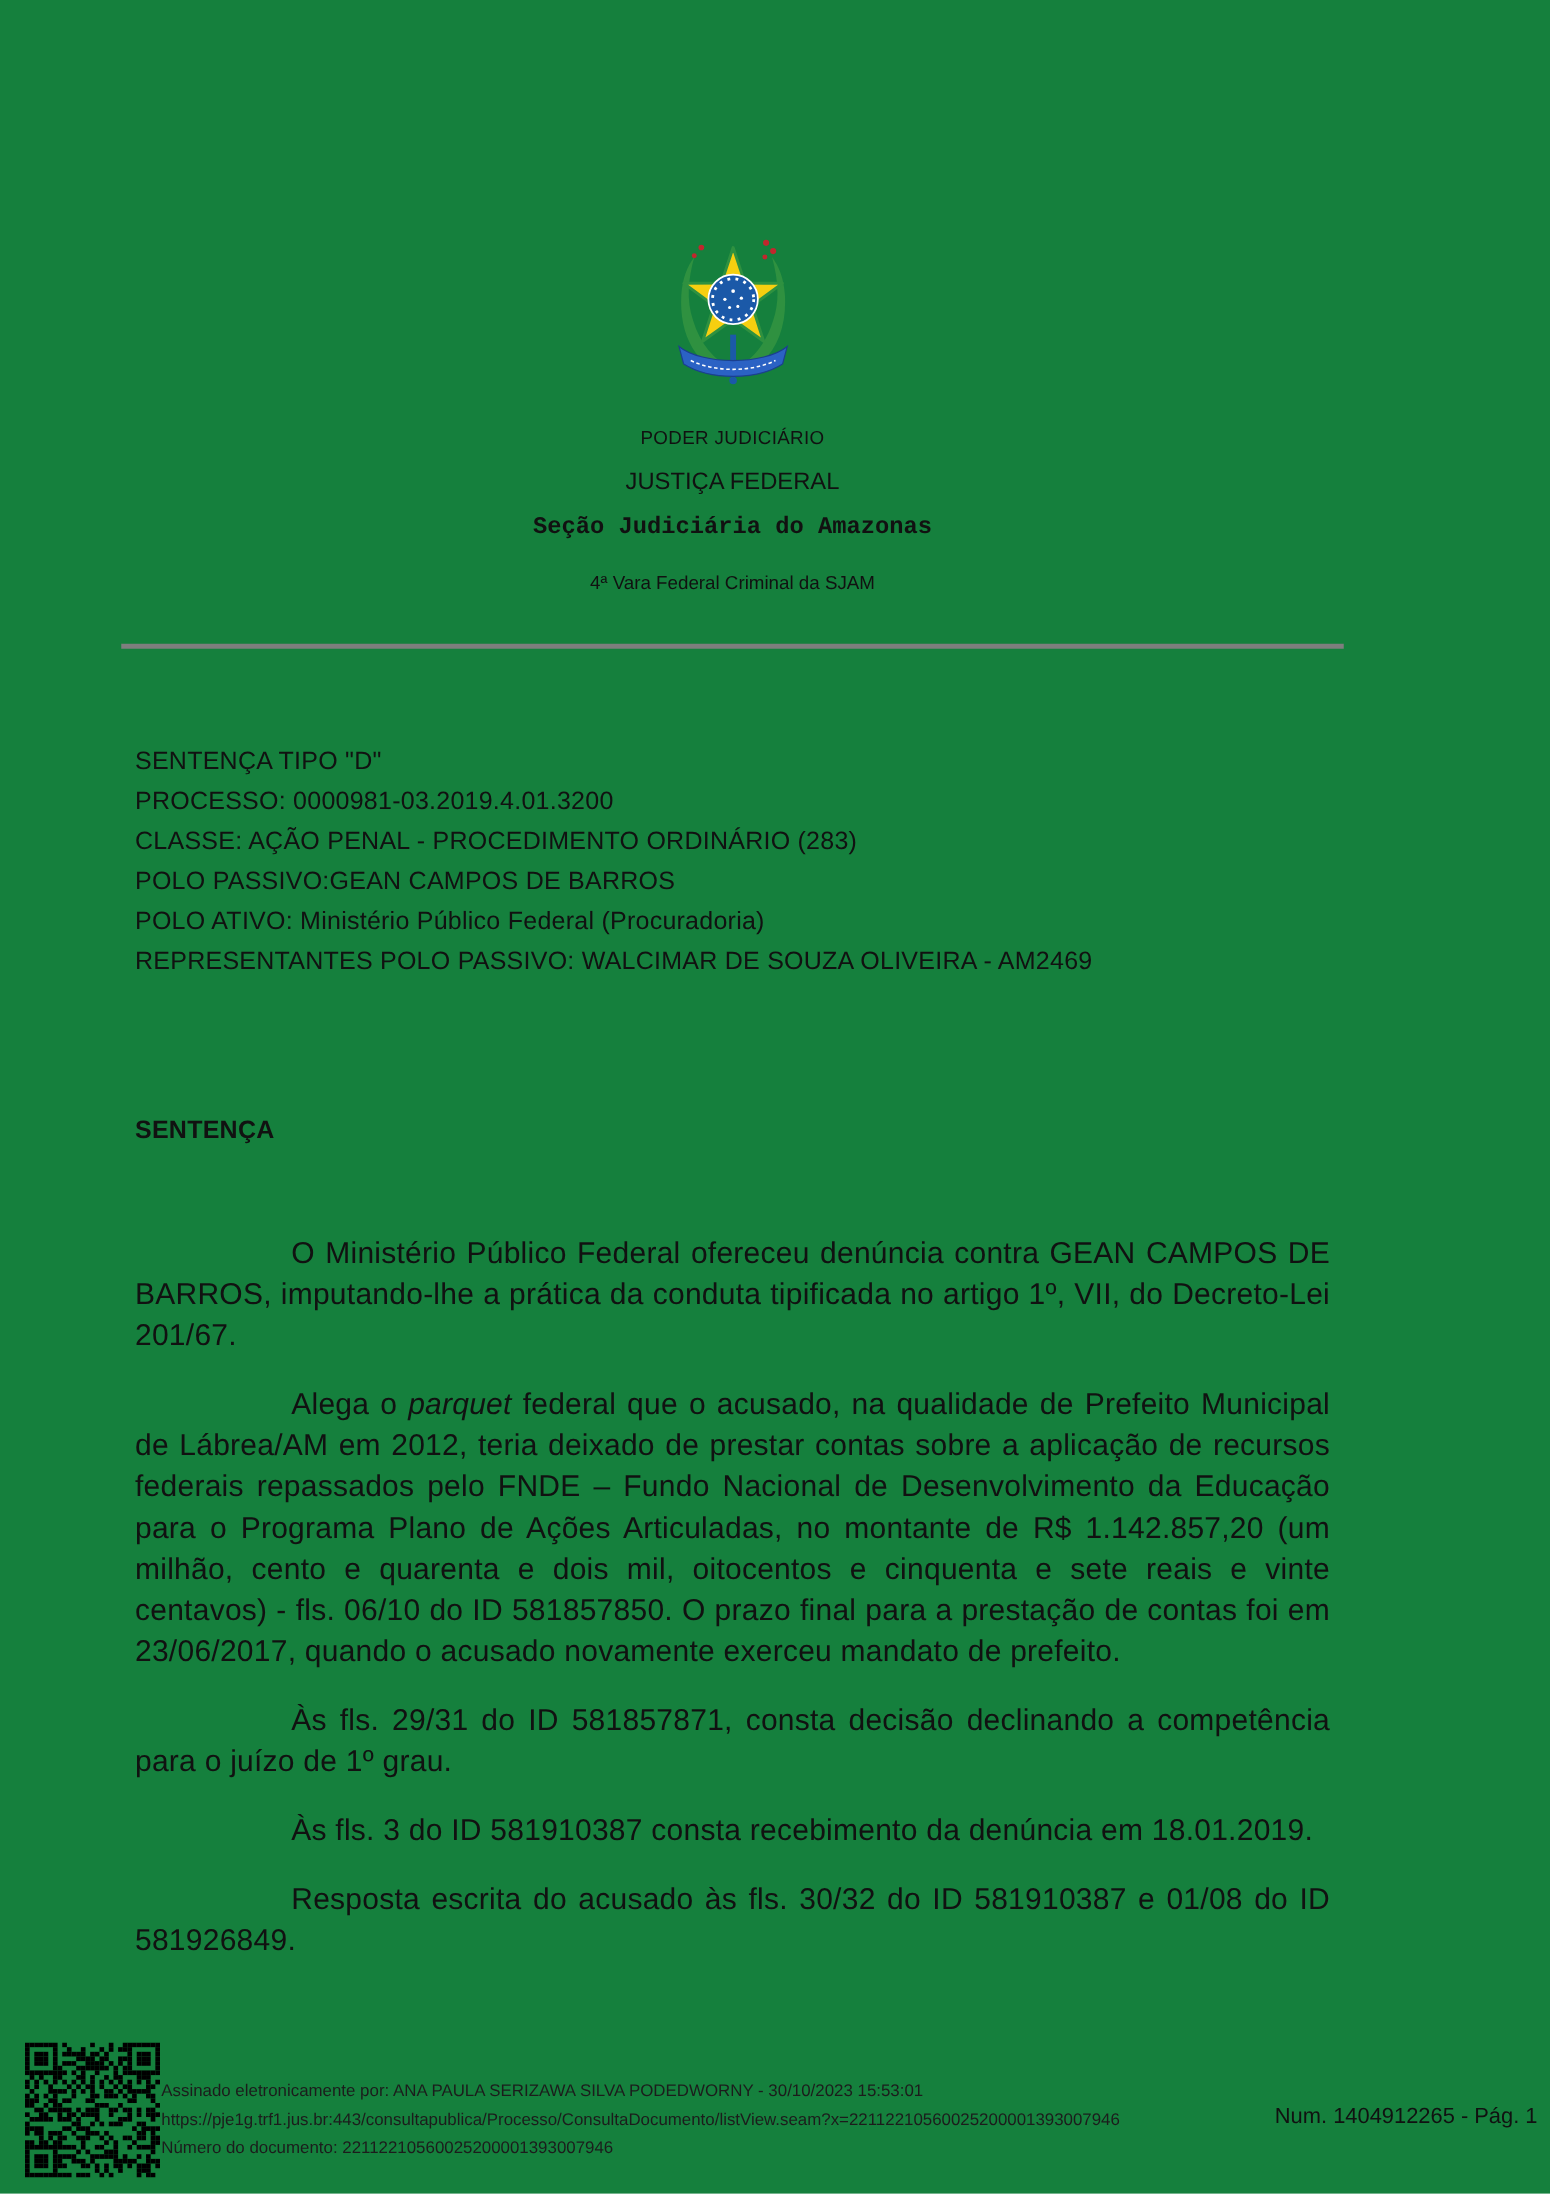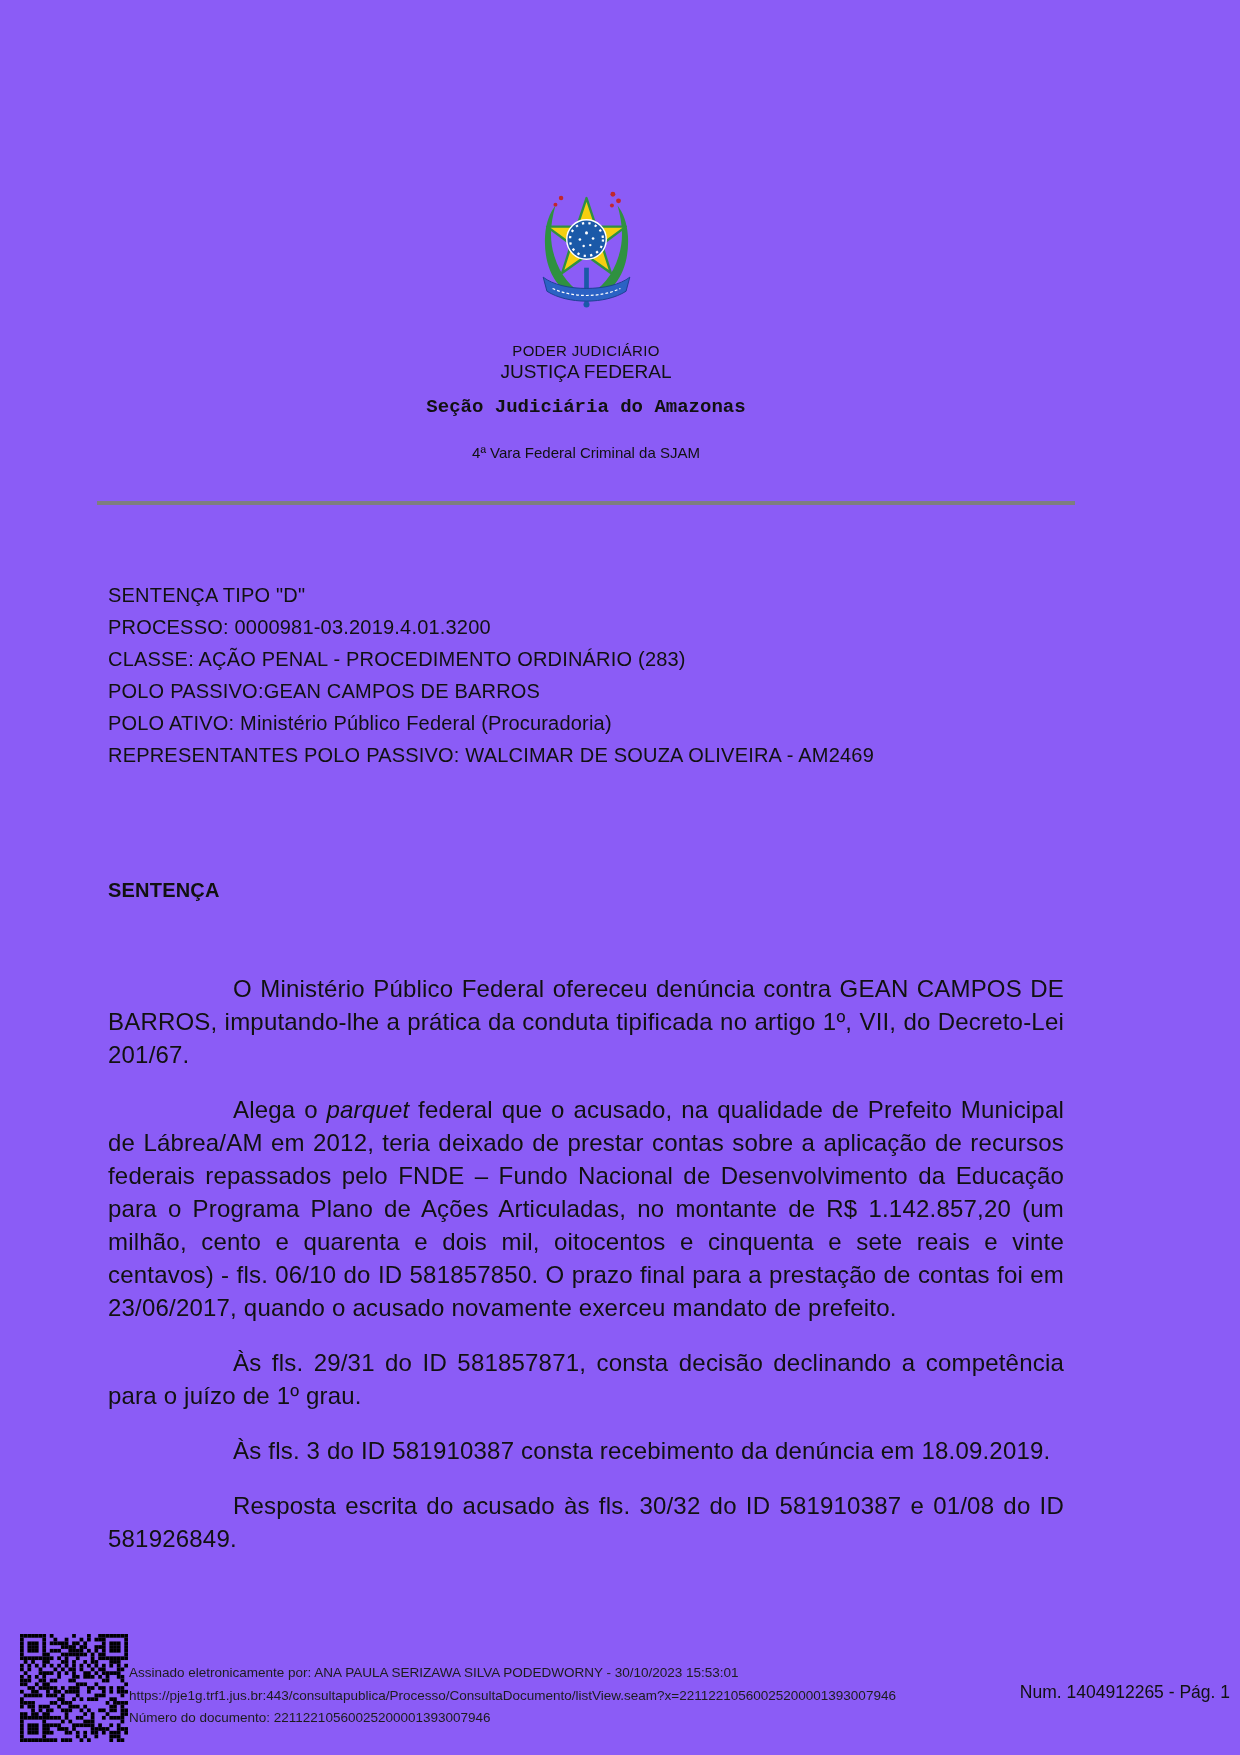--- a/index.html
+++ b/index.html
@@ -1,29 +1,29 @@
 <!DOCTYPE html>
 <html lang="pt-BR"><head>
 <meta charset="utf-8">
 <style>
   html,body{margin:0;padding:0;background:#ffffff;}
   .page{
     position:relative;
     width:1240px;height:1755px;
-    background:#8b5cf6;
+    background:#15803d;
     font-family:"Liberation Sans", sans-serif;
     color:#111;
     overflow:hidden;
   }
   .doc-column{
     position:absolute;left:108px;top:0;width:956px;
   }
   .emblem{width:113px;height:138px;margin:178px auto 0;}
   .hdr1{margin-top:26px;font-size:15px;text-align:center;letter-spacing:.3px;}
-  .hdr2{margin-top:2px;font-size:19px;text-align:center;}
+  .hdr2{margin-top:16px;font-size:19px;text-align:center;}
   .hdr3{margin-top:13px;font-size:19px;font-weight:bold;text-align:center;font-family:Liberation Mono, monospace;}
   .hdr4{margin-top:26px;font-size:15px;text-align:center;}
   .rule{margin:40px 0 0 -11px;width:978px;height:4px;background:#7e7e7e;}
   .case-block{margin-top:74px;font-size:20px;line-height:32px;letter-spacing:.2px;}
   .case-block .lbl{font-weight:normal;}
   .doc-title{margin-top:108px;text-align:left;font-weight:bold;font-size:20px;letter-spacing:.2px;}
   .body-par{
     margin:0 0 22px 0;
     font-size:24px;line-height:33px;letter-spacing:.2px;
     text-align:justify;text-indent:125px;
@@ -95,21 +95,21 @@
     </div>
 
     <div class="doc-title">SENTENÇA</div>
 
     <p class="body-par first">O Ministério Público Federal ofereceu denúncia contra GEAN CAMPOS DE BARROS, imputando-lhe a prática da conduta tipificada no artigo 1º, VII, do Decreto-Lei 201/67.</p>
 
     <p class="body-par"><span>Alega o </span><i>parquet</i><span> federal que o acusado, na qualidade de Prefeito Municipal de Lábrea/AM em 2012, teria deixado de prestar contas sobre a aplicação de recursos federais repassados pelo FNDE – Fundo Nacional de Desenvolvimento da Educação para o Programa Plano de Ações Articuladas, no montante de R$ 1.142.857,20 (um milhão, cento e quarenta e dois mil, oitocentos e cinquenta e sete reais e vinte centavos) - fls. 06/10 do ID 581857850. O prazo final para a prestação de contas foi em 23/06/2017, quando o acusado novamente exerceu mandato de prefeito.</span></p>
 
     <p class="body-par">Às fls. 29/31 do ID 581857871, consta decisão declinando a competência para o juízo de 1º grau.</p>
 
-    <p class="body-par">Às fls. 3 do ID 581910387 consta recebimento da denúncia em 18.09.2019.</p>
+    <p class="body-par">Às fls. 3 do ID 581910387 consta recebimento da denúncia em 18.01.2019.</p>
 
     <p class="body-par">Resposta escrita do acusado às fls. 30/32 do ID 581910387 e 01/08 do ID 581926849.</p>
 
   </div>
 
   <svg id="qr" class="qr" viewBox="0 0 116 116" fill="#000">
       <rect x="0" y="0" width="4" height="4"></rect>
       <rect x="4" y="0" width="4" height="4"></rect>
       <rect x="8" y="0" width="4" height="4"></rect>
       <rect x="12" y="0" width="4" height="4"></rect>

